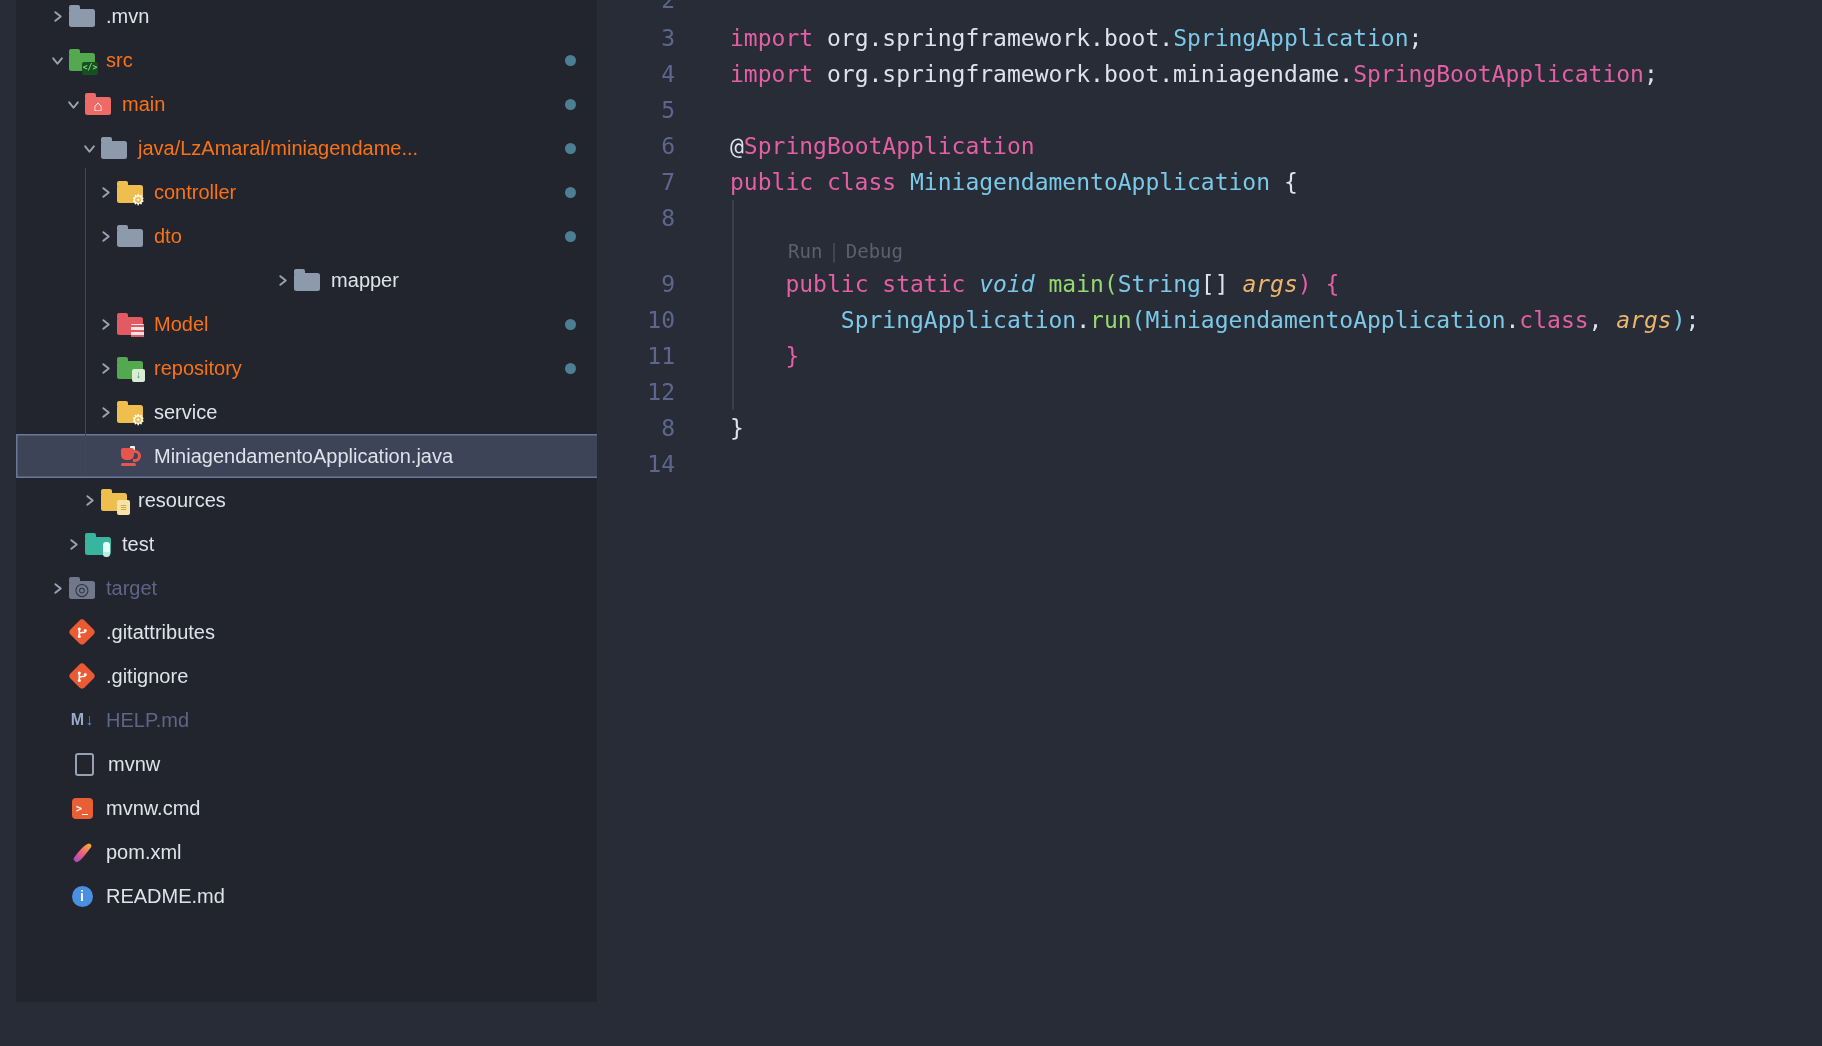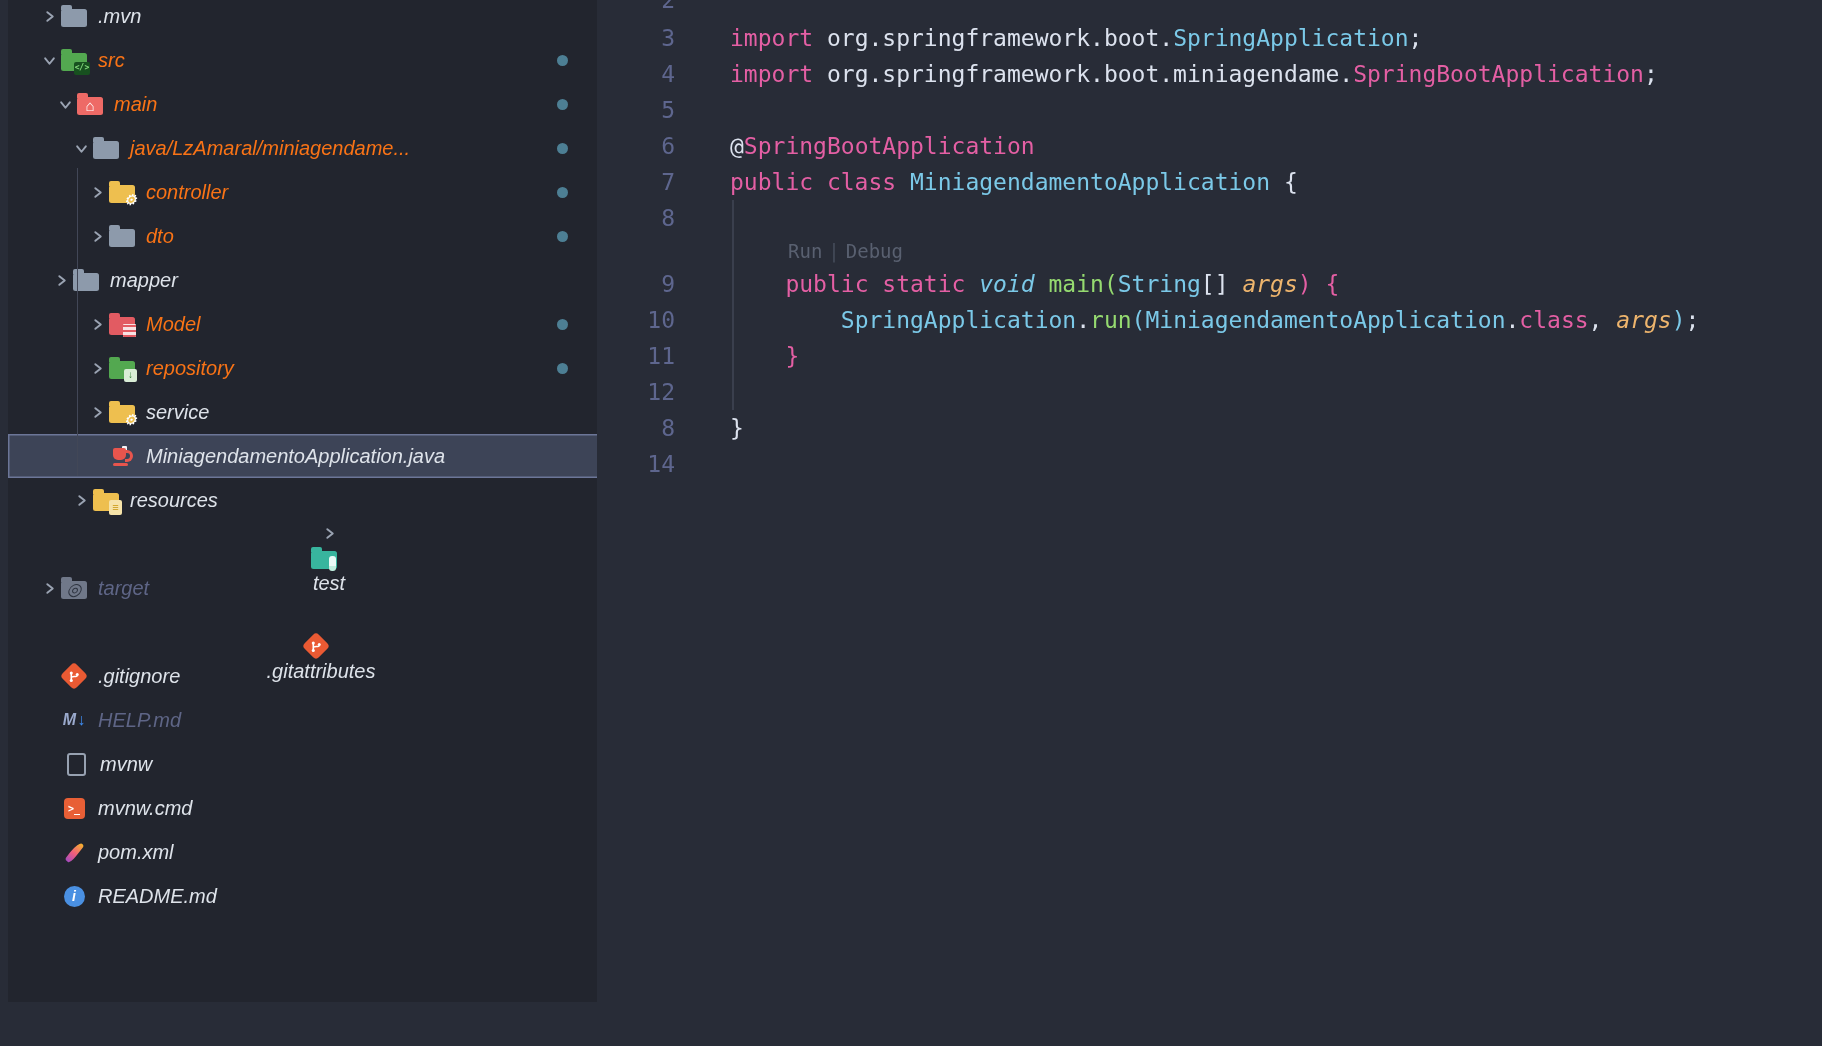--- a/index.html
+++ b/index.html
@@ -2,21 +2,21 @@
 <html><head>
 <meta charset="utf-8">
 <style>
   html,body{margin:0;padding:0;}
   body{
     width:1822px;height:1046px;overflow:hidden;position:relative;
     background:#282c37;font-family:"Liberation Sans",sans-serif;
     -webkit-font-smoothing:antialiased;
   }
   
-  .sidebar{position:absolute;left:8px;top:0;width:596px;height:1002px;background:#22252e;border-right:1px solid #1b1e26;font-style:italic;}
+  .sidebar{position:absolute;left:16px;top:0;width:596px;height:1002px;background:#22252e;border-right:1px solid #1b1e26;}
   .tree{position:absolute;left:0;top:-6px;right:0;}
   .row{height:44px;display:flex;align-items:center;position:relative;box-sizing:border-box;}
   .row.selected{background:#3d4457;box-shadow:inset 0 0 0 1.5px #6c7698;}
   .chev{width:22px;flex:0 0 22px;height:22px;display:flex;align-items:center;justify-content:center;}
   .chev.expanded svg{transform:rotate(90deg);}
   .lbl{font-size:20px;white-space:nowrap;}
   .lbl-default{color:#dee3ea}.lbl-modified{color:#f97316}.lbl-dim{color:#5e6586}
   .dot{position:absolute;left:549px;top:50%;margin-top:-5px;width:11px;height:11px;border-radius:50%;background:#4d7f94;}
   .tree-guide{position:absolute;left:69px;top:168px;width:1px;height:308px;background:#424757;}
   
@@ -146,21 +146,21 @@
           <svg width="13" height="13" viewBox="0 0 12 12">
             <path d="M4 2 L9 6 L4 10" stroke="#9aa3b2" stroke-width="1.8" fill="none" stroke-linecap="round" stroke-linejoin="round"></path>
           </svg>
         </span>
         <span class="ficon">
           <span class="folder c-slate"></span>
         </span>
         <span class="lbl lbl-modified">dto</span>
         <span class="dot"></span>
       </div>
-      <div class="row" style="padding-left: 42px;">
+      <div class="row" style="padding-left: 42px; justify-content: center;">
         <span class="chev">
           <svg width="13" height="13" viewBox="0 0 12 12">
             <path d="M4 2 L9 6 L4 10" stroke="#9aa3b2" stroke-width="1.8" fill="none" stroke-linecap="round" stroke-linejoin="round"></path>
           </svg>
         </span>
         <span class="ficon">
           <span class="folder c-slate"></span>
         </span>
         <span class="lbl lbl-default">mapper</span>
       </div>
@@ -223,21 +223,21 @@
             <path d="M4 2 L9 6 L4 10" stroke="#9aa3b2" stroke-width="1.8" fill="none" stroke-linecap="round" stroke-linejoin="round"></path>
           </svg>
         </span>
         <span class="ficon">
           <span class="folder c-amber">
             <span class="bset b-res">≡</span>
           </span>
         </span>
         <span class="lbl lbl-default">resources</span>
       </div>
-      <div class="row" style="padding-left: 46px; flex-direction: column;">
+      <div class="row" style="padding-left: 46px;">
         <span class="chev">
           <svg width="13" height="13" viewBox="0 0 12 12">
             <path d="M4 2 L9 6 L4 10" stroke="#9aa3b2" stroke-width="1.8" fill="none" stroke-linecap="round" stroke-linejoin="round"></path>
           </svg>
         </span>
         <span class="ficon">
           <span class="folder c-teal">
             <span class="bset b-tube"></span>
           </span>
         </span>
@@ -249,21 +249,21 @@
             <path d="M4 2 L9 6 L4 10" stroke="#9aa3b2" stroke-width="1.8" fill="none" stroke-linecap="round" stroke-linejoin="round"></path>
           </svg>
         </span>
         <span class="ficon">
           <span class="folder c-gray">
             <span class="bset b-target">◎</span>
           </span>
         </span>
         <span class="lbl lbl-dim">target</span>
       </div>
-      <div class="row" style="padding-left: 30px; flex-direction: column;">
+      <div class="row" style="padding-left: 30px;">
         <span class="chev"></span>
         <span class="ficon">
           <span class="icon-git">
             <svg width="13" height="13" viewBox="0 0 12 12">
               <g stroke="#fff" stroke-width="1.5" fill="#fff">
                 <circle cx="3.5" cy="2.5" r="1.4" stroke="none"></circle>
                 <circle cx="3.5" cy="9.5" r="1.4" stroke="none"></circle>
                 <circle cx="9" cy="4" r="1.4" stroke="none"></circle>
                 <path d="M3.5 3.5 V9.5 M3.5 7 C3.5 5.2 9 6.5 9 4.8" fill="none"></path>
               </g>

